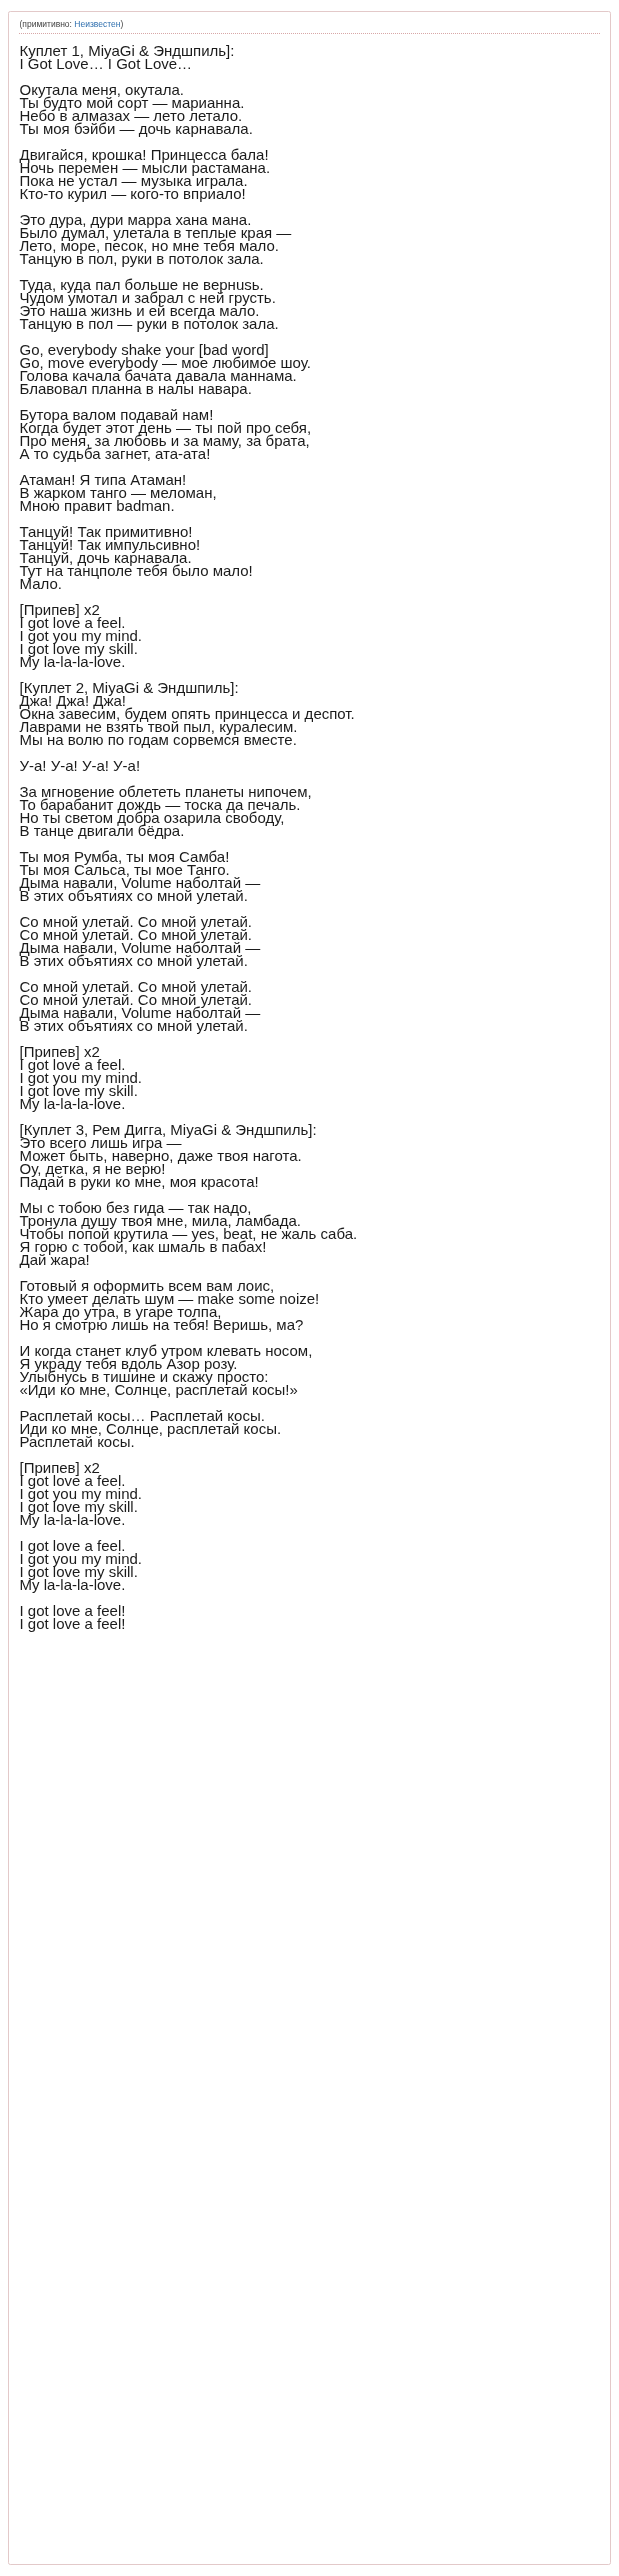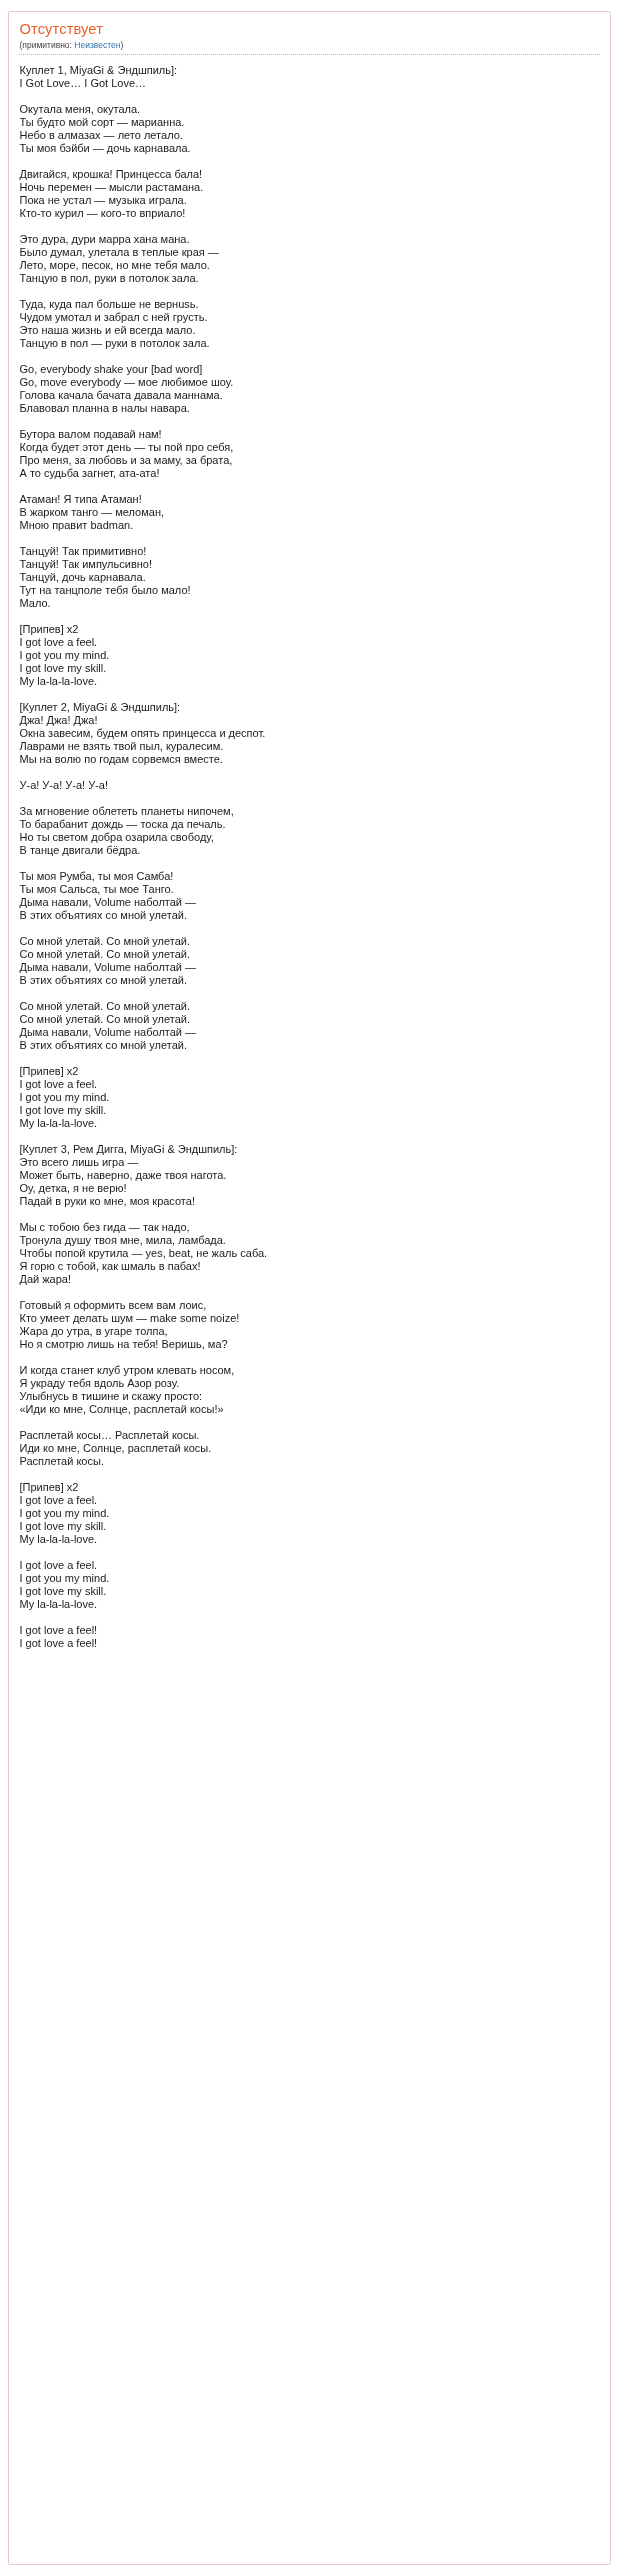--- a/index.html
+++ b/index.html
@@ -48,34 +48,33 @@
     text-decoration: none;
     margin-top: 36px;
   }
   .divider {
     border: none;
     border-top: 0.8px dotted #d8a7a7;
     margin: 3.1px 0 9.3px 0;
     height: 0;
   }
   .lyrics {
-    font-size: 11px;
+    font-size: 15px;
     line-height: 13px;
     color: #1b1b1b;
     white-space: pre-wrap;
     word-wrap: break-word;
     font-family: "Liberation Sans", sans-serif;
   }
 </style>
 </head>
 <body>
 
 <div class="page">
   <div class="card">
-    <div class="song-title">Отсутствует</div>
     <div class="artist-line">
       <span>(примитивно:</span>
       <a class="artist-link" href="#">Неизвестен</a><span>)</span>
     </div>
     <hr class="divider">
     <div class="lyrics">Куплет 1, MiyaGi &amp; Эндшпиль]:
 I Got Love… I Got Love…
 
 Окутала меня, окутала.
 Ты будто мой сорт — марианна.

